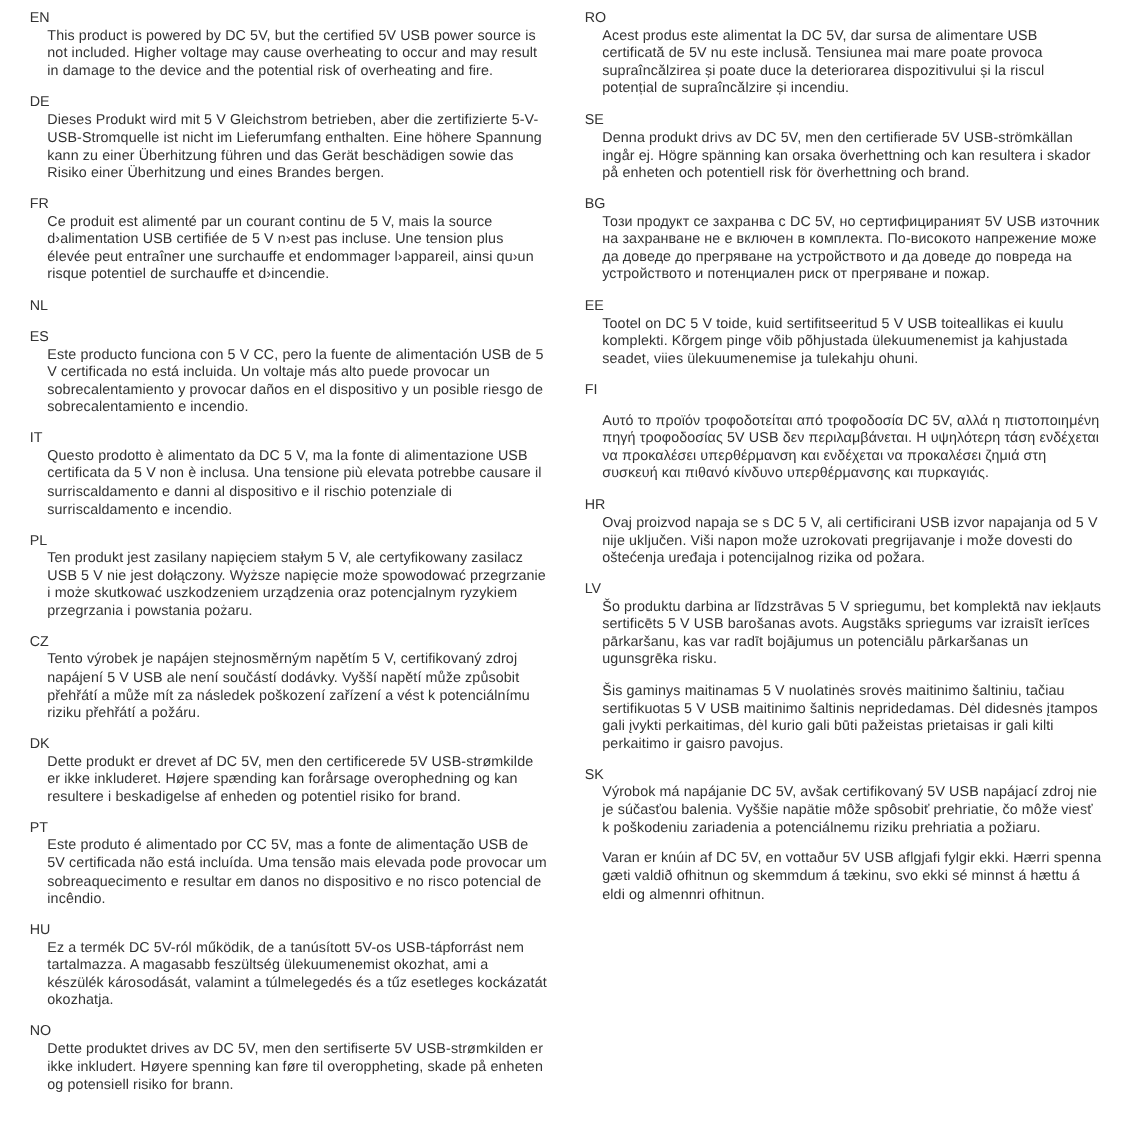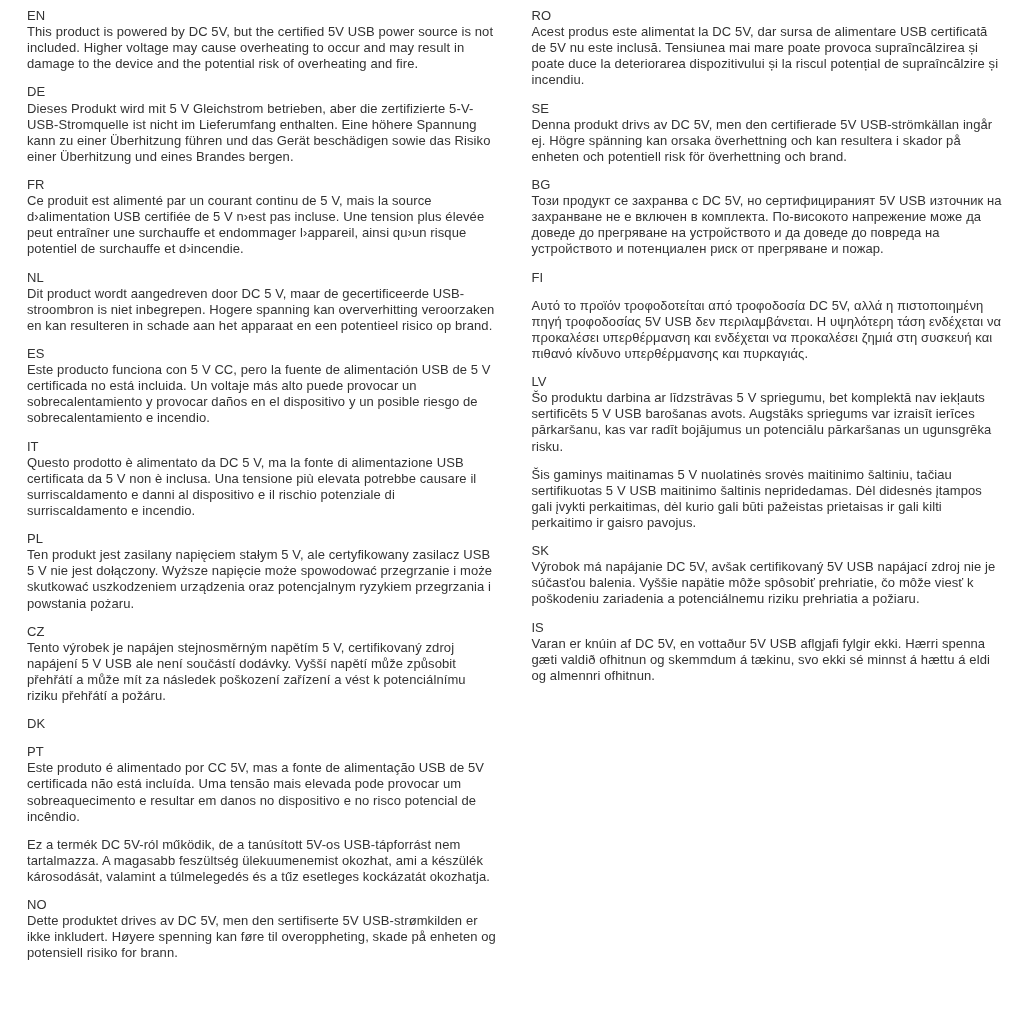--- a/index.html
+++ b/index.html
@@ -26,20 +26,21 @@
     min-width: 0;
   }
   .section {
     margin-bottom: 12px;
   }
   .lang-code {
     white-space: pre;
   }
   .lang-text {
     letter-spacing: 0.1px;
+    margin-left: 16px;
   }
 </style>
 </head>
 <body>
 
 <div class="page">
   <div class="column">
       <div class="section">
         <div class="lang-code">EN</div>
         <div class="lang-text">This product is powered by DC 5V, but the certified 5V USB power source is not included. Higher voltage may cause overheating to occur and may result in damage to the device and the potential risk of overheating and fire.</div>
@@ -47,46 +48,47 @@
       <div class="section">
         <div class="lang-code">DE</div>
         <div class="lang-text">Dieses Produkt wird mit 5 V Gleichstrom betrieben, aber die zertifizierte 5-V-USB-Stromquelle ist nicht im Lieferumfang enthalten. Eine höhere Spannung kann zu einer Überhitzung führen und das Gerät beschädigen sowie das Risiko einer Überhitzung und eines Brandes bergen.</div>
       </div>
       <div class="section">
         <div class="lang-code">FR</div>
         <div class="lang-text">Ce produit est alimenté par un courant continu de 5 V, mais la source d›alimentation USB certifiée de 5 V n›est pas incluse. Une tension plus élevée peut entraîner une surchauffe et endommager l›appareil, ainsi qu›un risque potentiel de surchauffe et d›incendie.</div>
       </div>
       <div class="section">
         <div class="lang-code">NL</div>
-        <div class="lang-text">Dit product wordt aangedreven door DC 5 V, maar de gecertificeerde USB-stroombron is niet inbegrepen. Hogere spanning kan oververhitting veroorzaken en kan resulteren in schade aan het apparaat en een potentieel risico op brand.</div>
       </div>
       <div class="section">
         <div class="lang-code">ES</div>
         <div class="lang-text">Este producto funciona con 5 V CC, pero la fuente de alimentación USB de 5 V certificada no está incluida. Un voltaje más alto puede provocar un sobrecalentamiento y provocar daños en el dispositivo y un posible riesgo de sobrecalentamiento e incendio.</div>
       </div>
       <div class="section">
         <div class="lang-code">IT</div>
         <div class="lang-text">Questo prodotto è alimentato da DC 5 V, ma la fonte di alimentazione USB certificata da 5 V non è inclusa. Una tensione più elevata potrebbe causare il surriscaldamento e danni al dispositivo e il rischio potenziale di surriscaldamento e incendio.</div>
       </div>
       <div class="section">
         <div class="lang-code">PL</div>
         <div class="lang-text">Ten produkt jest zasilany napięciem stałym 5 V, ale certyfikowany zasilacz USB 5 V nie jest dołączony. Wyższe napięcie może spowodować przegrzanie i może skutkować uszkodzeniem urządzenia oraz potencjalnym ryzykiem przegrzania i powstania pożaru.</div>
       </div>
       <div class="section">
         <div class="lang-code">CZ</div>
         <div class="lang-text">Tento výrobek je napájen stejnosměrným napětím 5 V, certifikovaný zdroj napájení 5 V USB ale není součástí dodávky. Vyšší napětí může způsobit přehřátí a může mít za následek poškození zařízení a vést k potenciálnímu riziku přehřátí a požáru.</div>
       </div>
       <div class="section">
         <div class="lang-code">DK</div>
+        <div class="lang-text">Dette produkt er drevet af DC 5V, men den certificerede 5V USB-strømkilde er ikke inkluderet. Højere spænding kan forårsage overophedning og kan resultere i beskadigelse af enheden og potentiel risiko for brand.</div>
       </div>
       <div class="section">
         <div class="lang-code">PT</div>
         <div class="lang-text">Este produto é alimentado por CC 5V, mas a fonte de alimentação USB de 5V certificada não está incluída. Uma tensão mais elevada pode provocar um sobreaquecimento e resultar em danos no dispositivo e no risco potencial de incêndio.</div>
       </div>
       <div class="section">
+        <div class="lang-code">HU</div>
         <div class="lang-text">Ez a termék DC 5V-ról működik, de a tanúsított 5V-os USB-tápforrást nem tartalmazza. A magasabb feszültség ülekuumenemist okozhat, ami a készülék károsodását, valamint a túlmelegedés és a tűz esetleges kockázatát okozhatja.</div>
       </div>
       <div class="section">
         <div class="lang-code">NO</div>
         <div class="lang-text">Dette produktet drives av DC 5V, men den sertifiserte 5V USB-strømkilden er ikke inkludert. Høyere spenning kan føre til overoppheting, skade på enheten og potensiell risiko for brann.</div>
       </div>
     </div>
   <div class="column">
       <div class="section">
         <div class="lang-code">RO</div>
@@ -94,34 +96,41 @@
       </div>
       <div class="section">
         <div class="lang-code">SE</div>
         <div class="lang-text">Denna produkt drivs av DC 5V, men den certifierade 5V USB-strömkällan ingår ej. Högre spänning kan orsaka överhettning och kan resultera i skador på enheten och potentiell risk för överhettning och brand.</div>
       </div>
       <div class="section">
         <div class="lang-code">BG</div>
         <div class="lang-text">Този продукт се захранва с DC 5V, но сертифицираният 5V USB източник на захранване не е включен в комплекта. По-високото напрежение може да доведе до прегряване на устройството и да доведе до повреда на устройството и потенциален риск от прегряване и пожар.</div>
       </div>
       <div class="section">
+        <div class="lang-code">EE</div>
+        <div class="lang-text">Tootel on DC 5 V toide, kuid sertifitseeritud 5 V USB toiteallikas ei kuulu komplekti. Kõrgem pinge võib põhjustada ülekuumenemist ja kahjustada seadet, viies ülekuumenemise ja tulekahju ohuni.</div>
+      </div>
+      <div class="section">
         <div class="lang-code">FI</div>
       </div>
       <div class="section">
         <div class="lang-text">Αυτό το προϊόν τροφοδοτείται από τροφοδοσία DC 5V, αλλά η πιστοποιημένη πηγή τροφοδοσίας 5V USB δεν περιλαμβάνεται. Η υψηλότερη τάση ενδέχεται να προκαλέσει υπερθέρμανση και ενδέχεται να προκαλέσει ζημιά στη συσκευή και πιθανό κίνδυνο υπερθέρμανσης και πυρκαγιάς.</div>
+      </div>
+      <div class="section">
+        <div class="lang-code">HR</div>
+        <div class="lang-text">Ovaj proizvod napaja se s DC 5 V, ali certificirani USB izvor napajanja od 5 V nije uključen. Viši napon može uzrokovati pregrijavanje i može dovesti do oštećenja uređaja i potencijalnog rizika od požara.</div>
       </div>
       <div class="section">
         <div class="lang-code">LV</div>
         <div class="lang-text">Šo produktu darbina ar līdzstrāvas 5 V spriegumu, bet komplektā nav iekļauts sertificēts 5 V USB barošanas avots. Augstāks spriegums var izraisīt ierīces pārkaršanu, kas var radīt bojājumus un potenciālu pārkaršanas un ugunsgrēka risku.</div>
       </div>
       <div class="section">
         <div class="lang-text">Šis gaminys maitinamas 5 V nuolatinės srovės maitinimo šaltiniu, tačiau sertifikuotas 5 V USB maitinimo šaltinis nepridedamas. Dėl didesnės įtampos gali įvykti perkaitimas, dėl kurio gali būti pažeistas prietaisas ir gali kilti perkaitimo ir gaisro pavojus.</div>
       </div>
       <div class="section">
         <div class="lang-code">SK</div>
         <div class="lang-text">Výrobok má napájanie DC 5V, avšak certifikovaný 5V USB napájací zdroj nie je súčasťou balenia. Vyššie napätie môže spôsobiť prehriatie, čo môže viesť k poškodeniu zariadenia a potenciálnemu riziku prehriatia a požiaru.</div>
       </div>
       <div class="section">
-        <div class="lang-code">IS</div>
         <div class="lang-text">Varan er knúin af DC 5V, en vottaður 5V USB aflgjafi fylgir ekki. Hærri spenna gæti valdið ofhitnun og skemmdum á tækinu, svo ekki sé minnst á hættu á eldi og almennri ofhitnun.</div>
       </div>
     </div>
 </div>
 
 </body></html>

